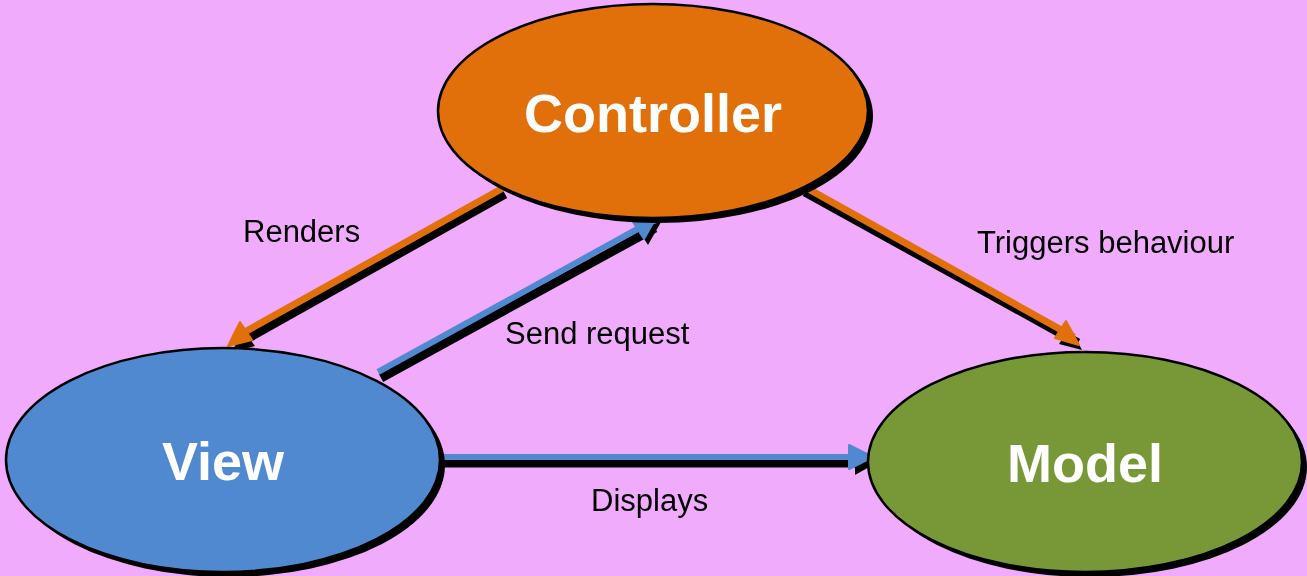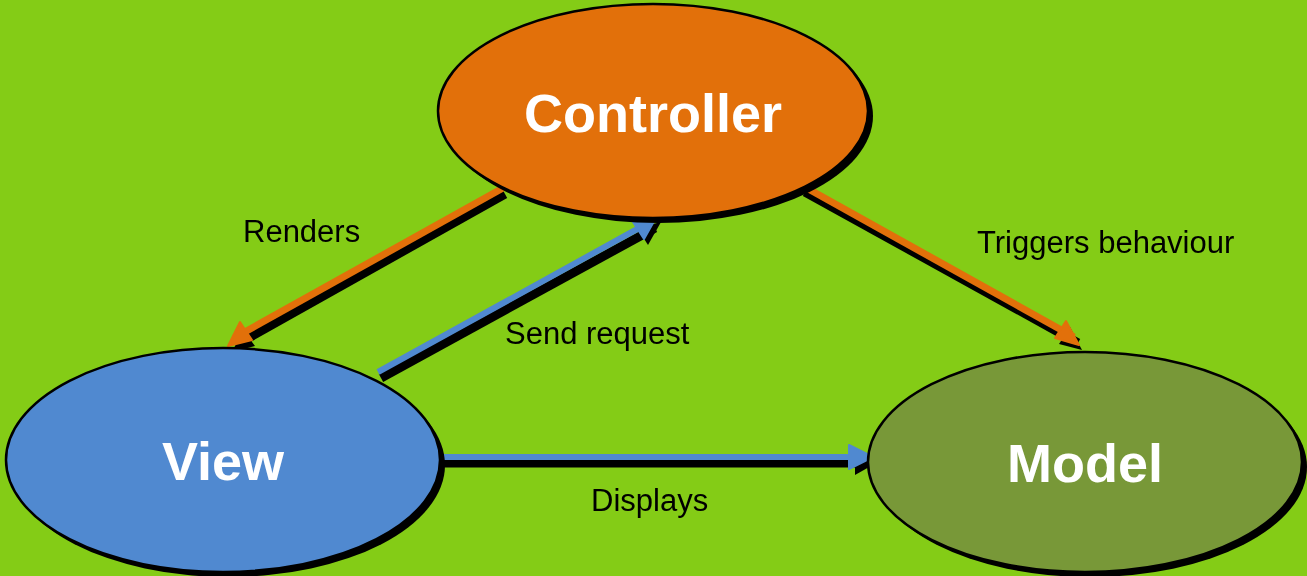--- a/index.html
+++ b/index.html
@@ -10,21 +10,21 @@
   body {
     width: 1307px;
     height: 576px;
     overflow: hidden;
     font-family: "Liberation Sans", sans-serif;
   }
   #diagram-root {
     position: relative;
     width: 1307px;
     height: 576px;
-    background: #84cc16;
+    background: #f0abfc;
   }
   svg#mvc-svg {
     position: absolute;
     top: 0;
     left: 0;
     width: 1307px;
     height: 576px;
     display: block;
   }
   .node-label {

